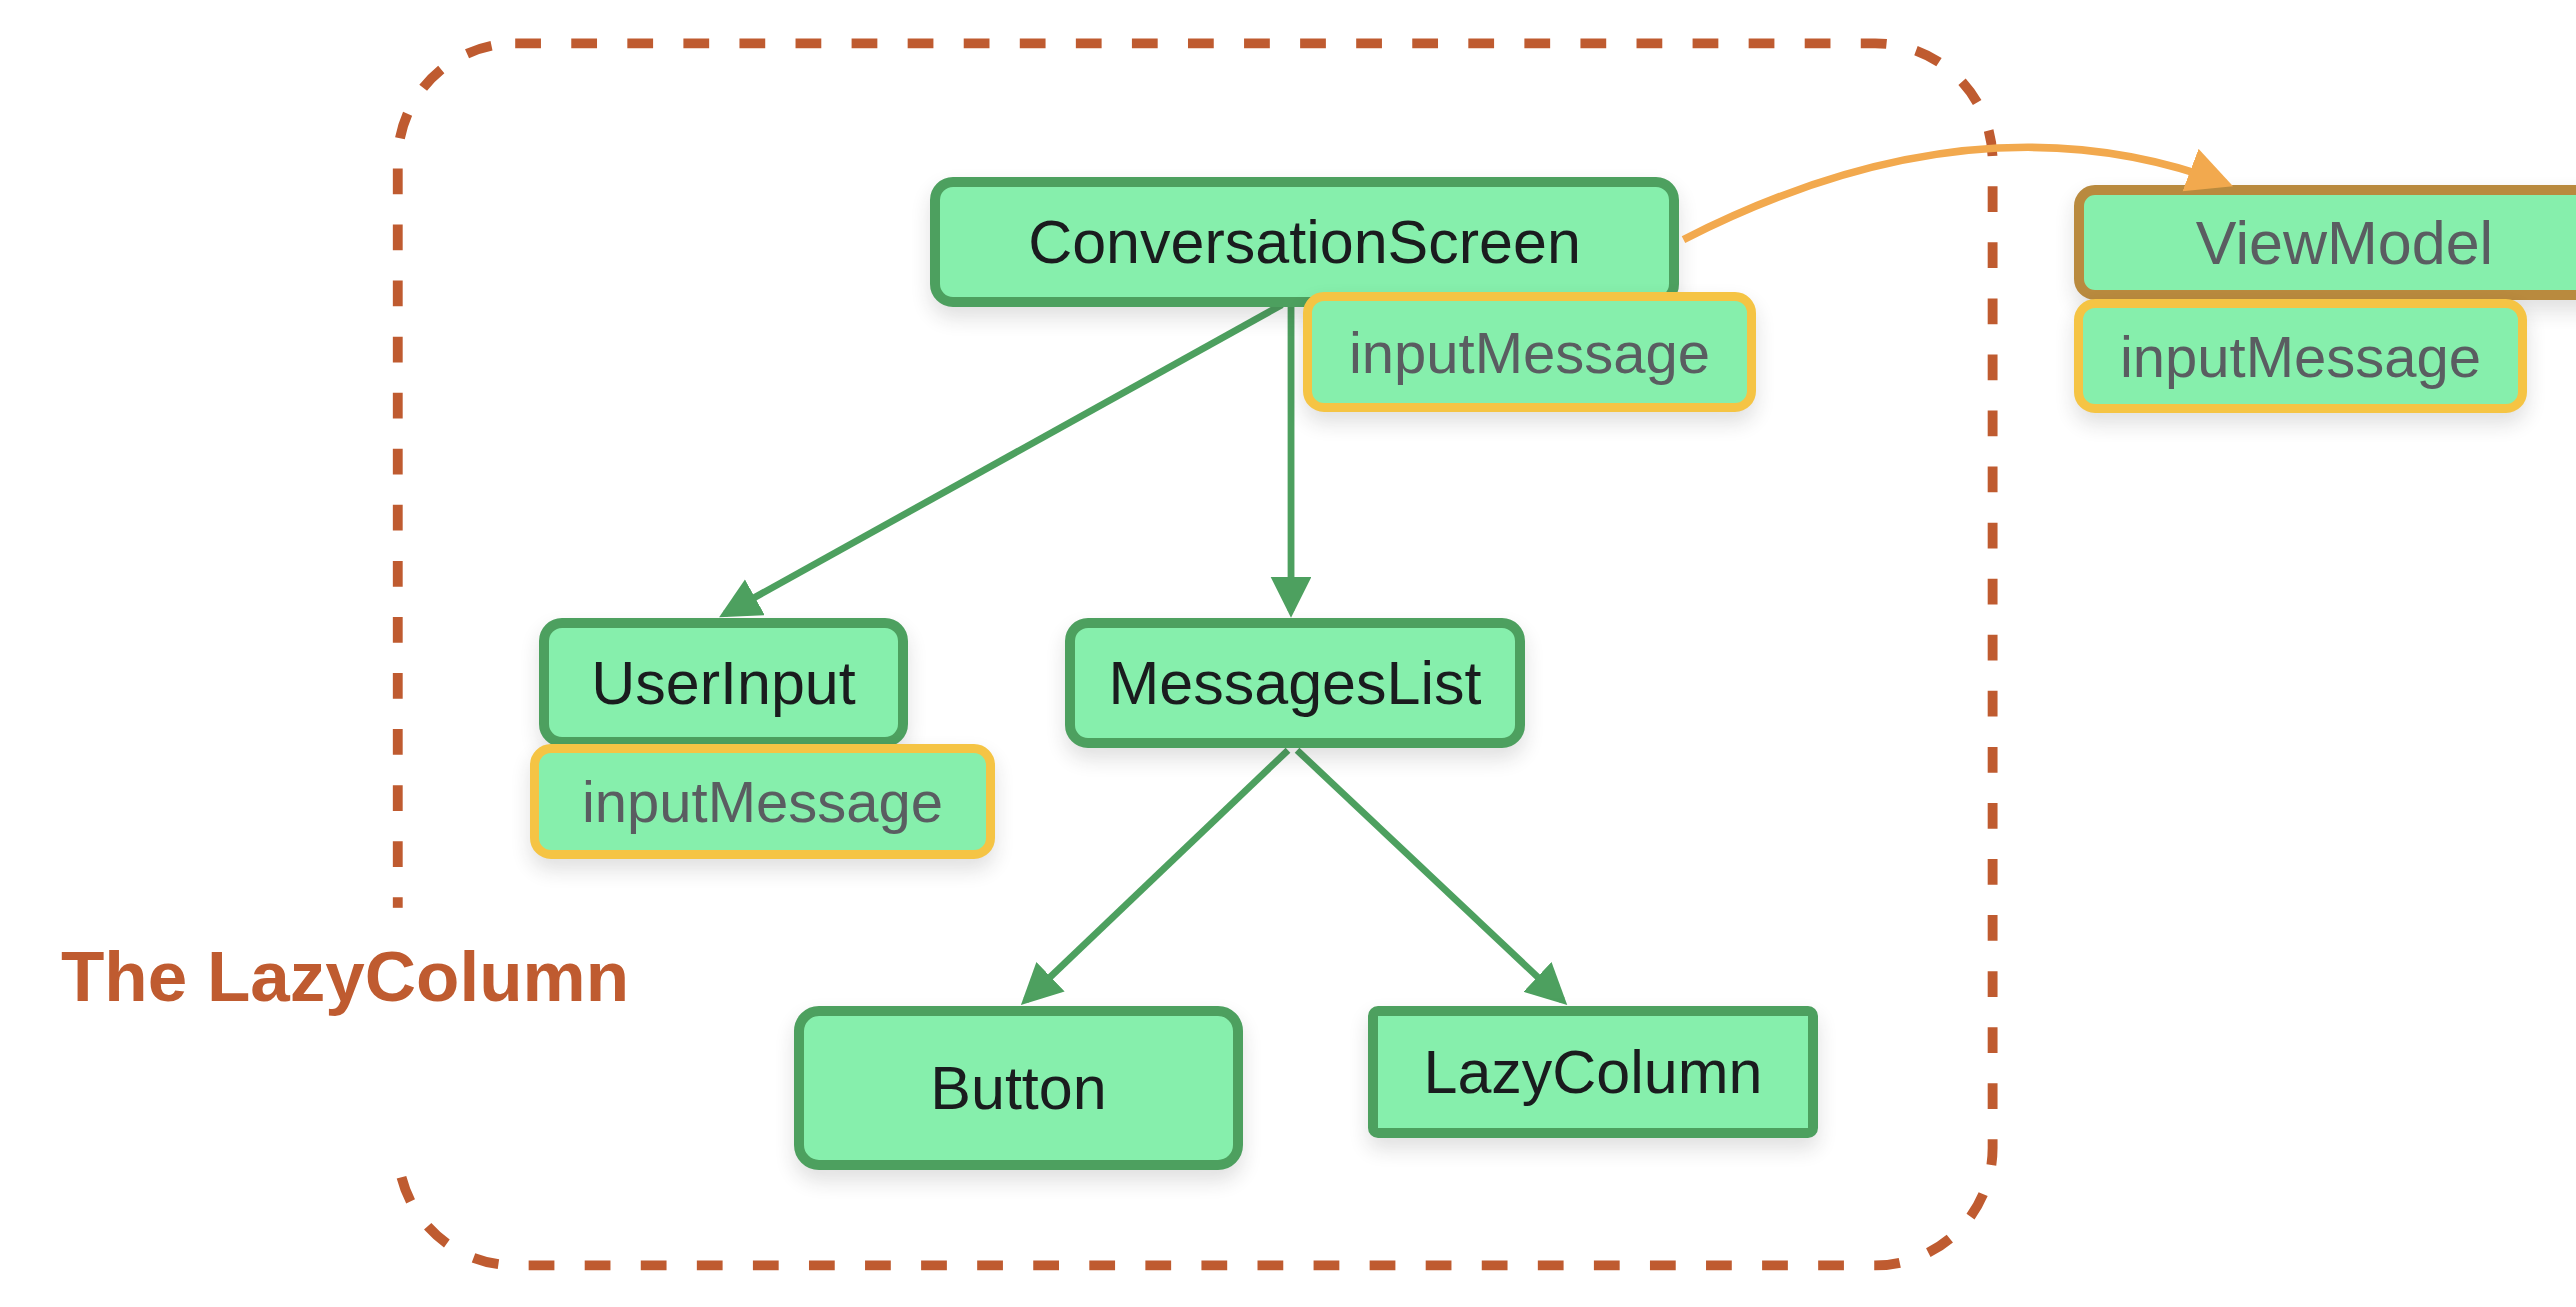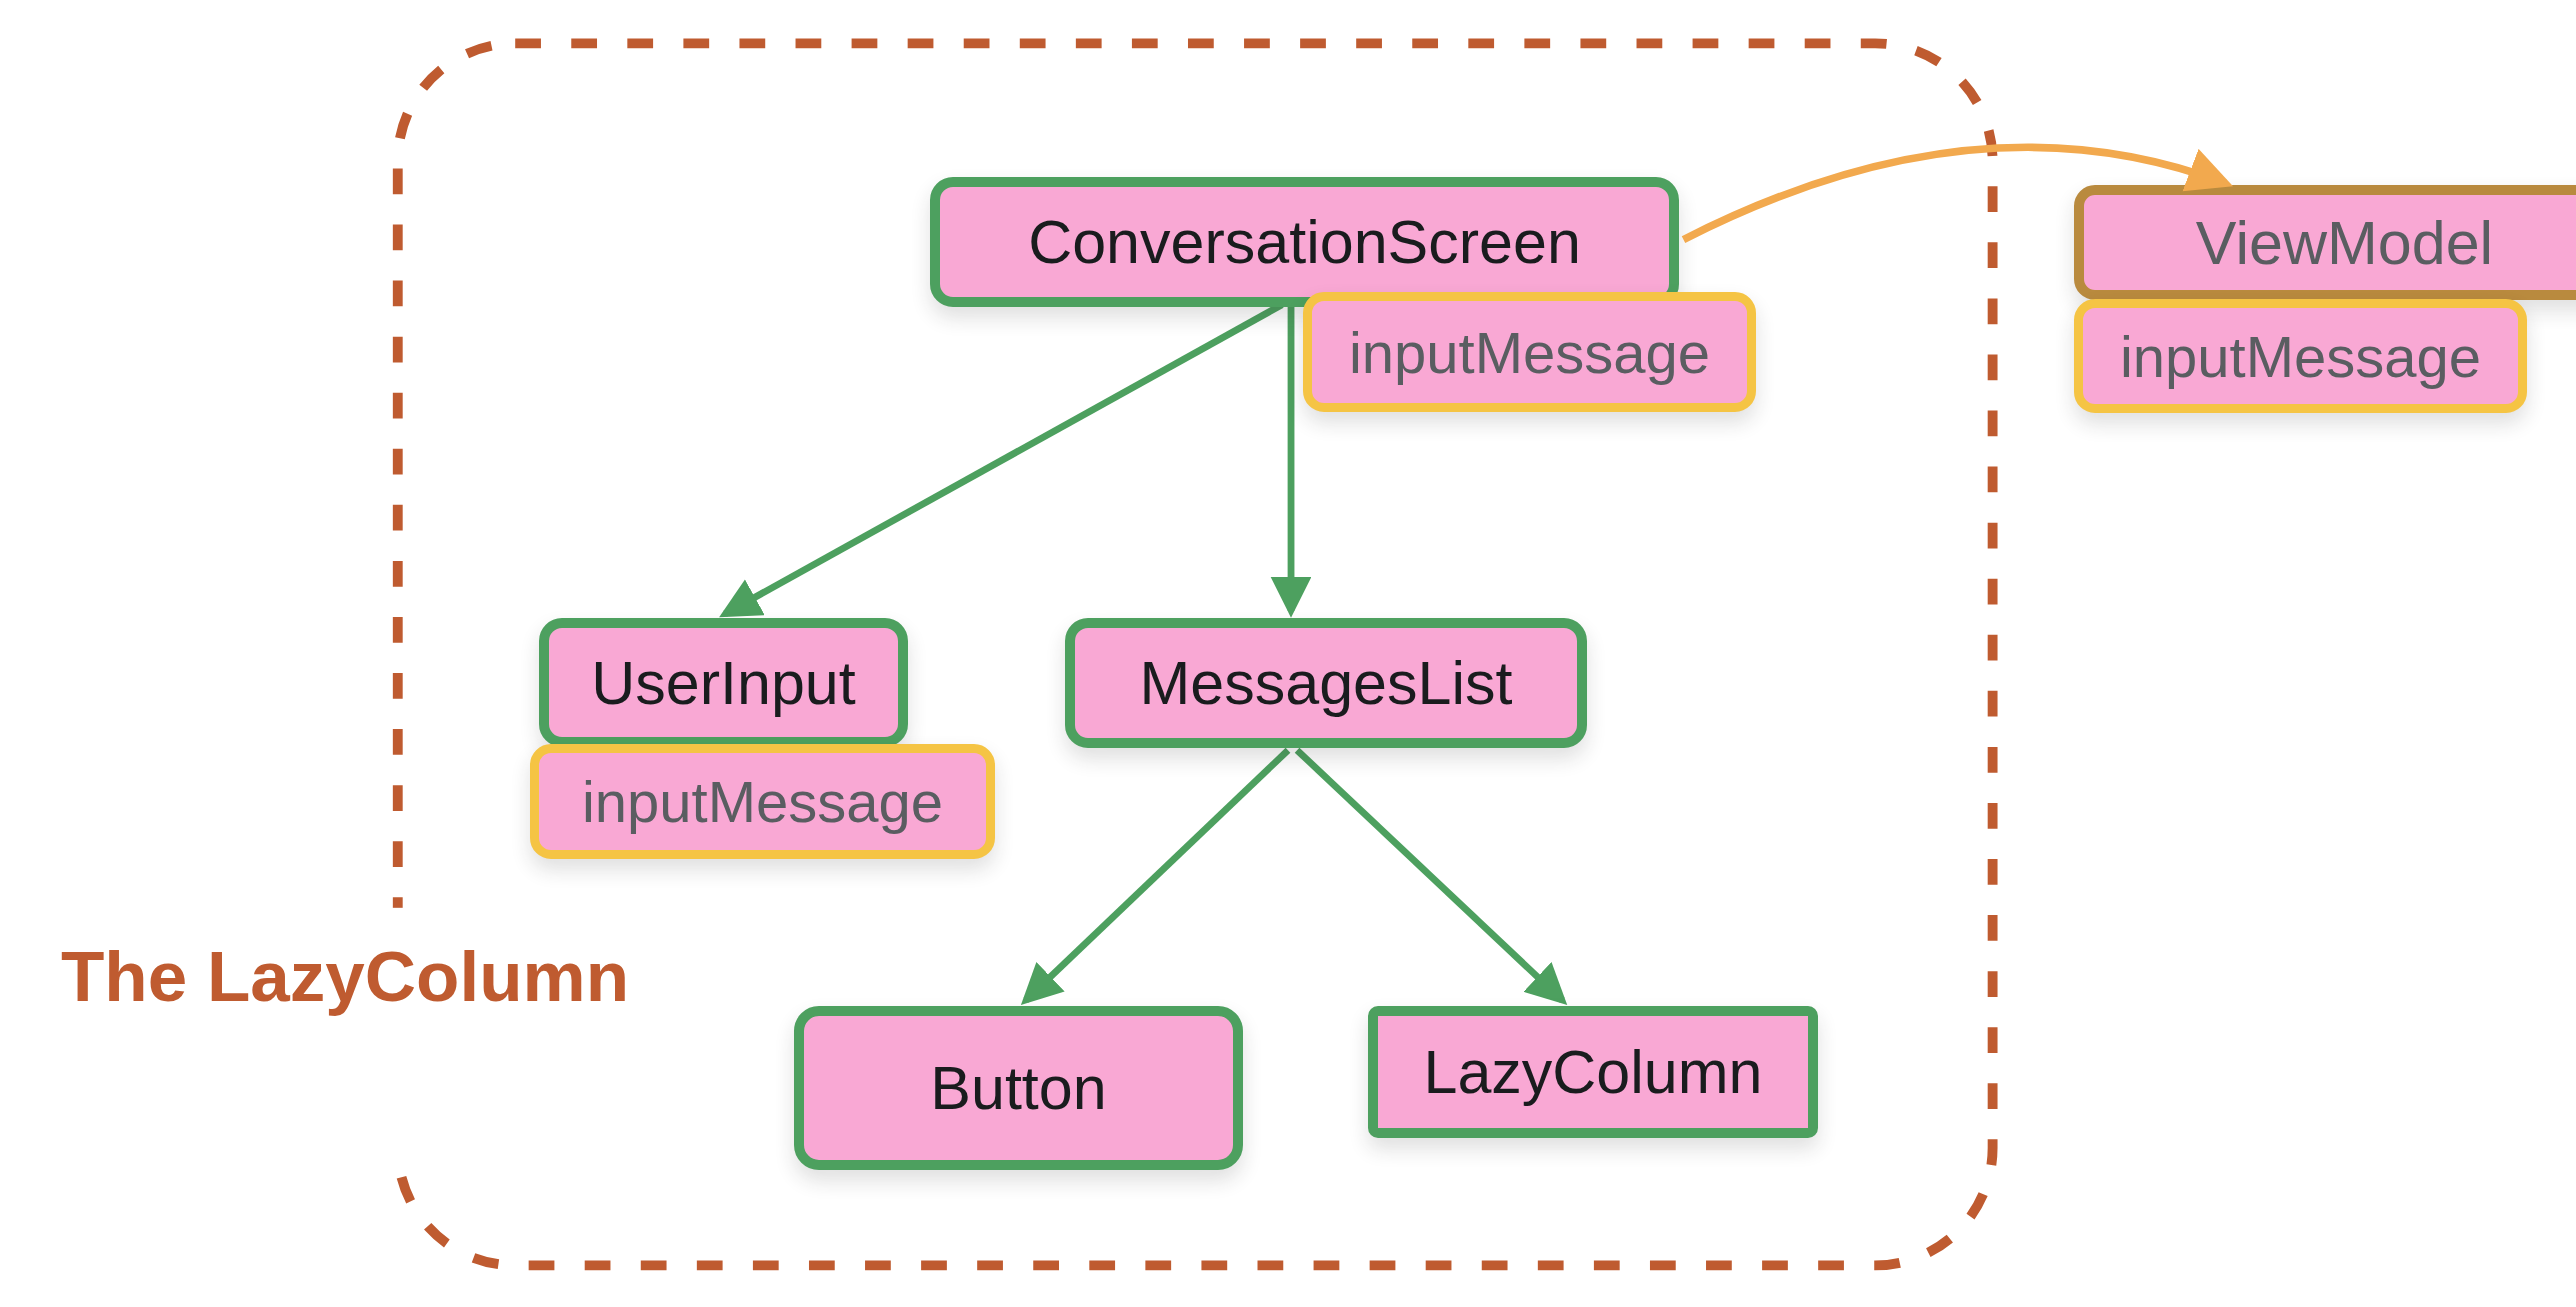--- a/index.html
+++ b/index.html
@@ -28,21 +28,21 @@
     left: 0; top: 0;
     width: 2576px;
     height: 1308px;
     pointer-events: none;
   }
   .layer-under { z-index: 0; }
   .layer-over  { z-index: 3; }
 
   .node {
     position: absolute;
-    background: #f9a8d4;
+    background: #86efac;
     display: flex;
     align-items: center;
     justify-content: center;
     white-space: nowrap;
     box-shadow: 0 10.6px 19.7px rgba(32,33,36,0.14);
     border-radius: 23px;
   }
   .node-green {
     border: 10.6px solid var(--green);
     color: var(--node-text);
@@ -62,21 +62,21 @@
     font-size: 61px;
     z-index: 1;
     border-radius: 21px;
   }
 
   
   #node-conversation-screen { left: 930px; top: 177px;  width: 749px; height: 130px; }
   #node-cs-input-message    { left: 1303px; top: 292px;  width: 453px; height: 120px; }
   #node-user-input          { left: 539px;  top: 618px;  width: 369px; height: 129px; }
   #node-ui-input-message    { left: 530px;  top: 744px;  width: 465px; height: 115px; }
-  #node-messages-list       { left: 1065px; top: 618px;  width: 522px; height: 130px; }
+  #node-messages-list       { left: 1065px; top: 618px;  width: 460px; height: 130px; }
   #node-button              { left: 794px; top: 1006px; width: 449px; height: 164px; border-radius: 25px; }
   #node-lazy-column         { left: 1368px; top: 1006px; width: 450px; height: 132px; border-radius: 10px; }
   #node-view-model          { left: 2074px; top: 185px;  width: 541px; height: 115px; }
   #node-vm-input-message    { left: 2074px; top: 299px;  width: 453px; height: 114px; }
 
   .diagram-title {
     position: absolute;
     left: 61px;
     top: 936px;
     font-size: 71px;

